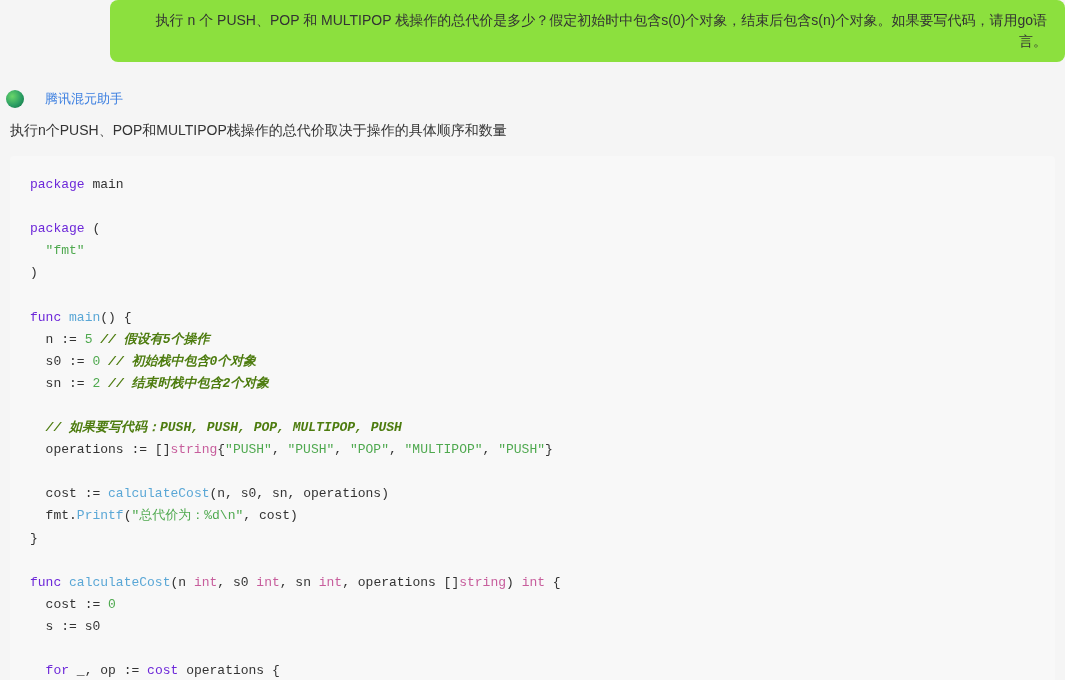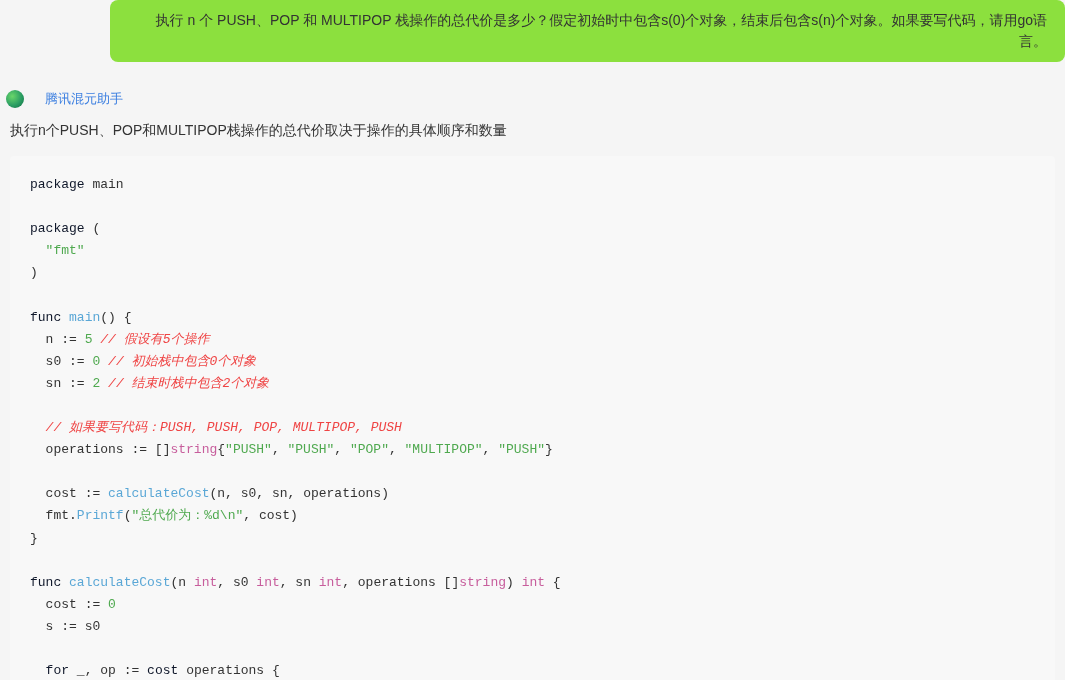--- a/index.html
+++ b/index.html
@@ -50,26 +50,26 @@
       margin: 0 10px;
       padding: 18px 20px;
       border-radius: 4px;
       font-family: "Consolas", "Monaco", "Courier New", monospace;
       font-size: 13px;
       line-height: 1.7;
       color: #333;
       white-space: pre;
       overflow-x: auto;
     }
-    .kw { color: #0f172a; margin-top: 8px; }
+    .kw { color: #6d28d9; margin-top: 8px; }
     .pkg { color: #333; }
     .str { color: #4fa94f; }
     .strlit { color: #4fa94f; }
     .num { color: #4fa94f; }
-    .cmt { color: #ef4444; font-style: italic; }
+    .cmt { color: #4d7c0f; font-style: italic; font-weight: bold; }
     .typ { color: #c75d9c; }
     .fn { color: #5aa7d6; }
   </style>
 </head>
 <body>
 
 <div class="user-row">
   <div class="user-bubble">
     <span>执行 n 个 PUSH、POP 和 MULTIPOP 栈操作的总代价是多少？假定初始时中包含s(0)个对象，结束后包含s(n)个对象。如果要写代码，请用go语言。</span>
   </div>

